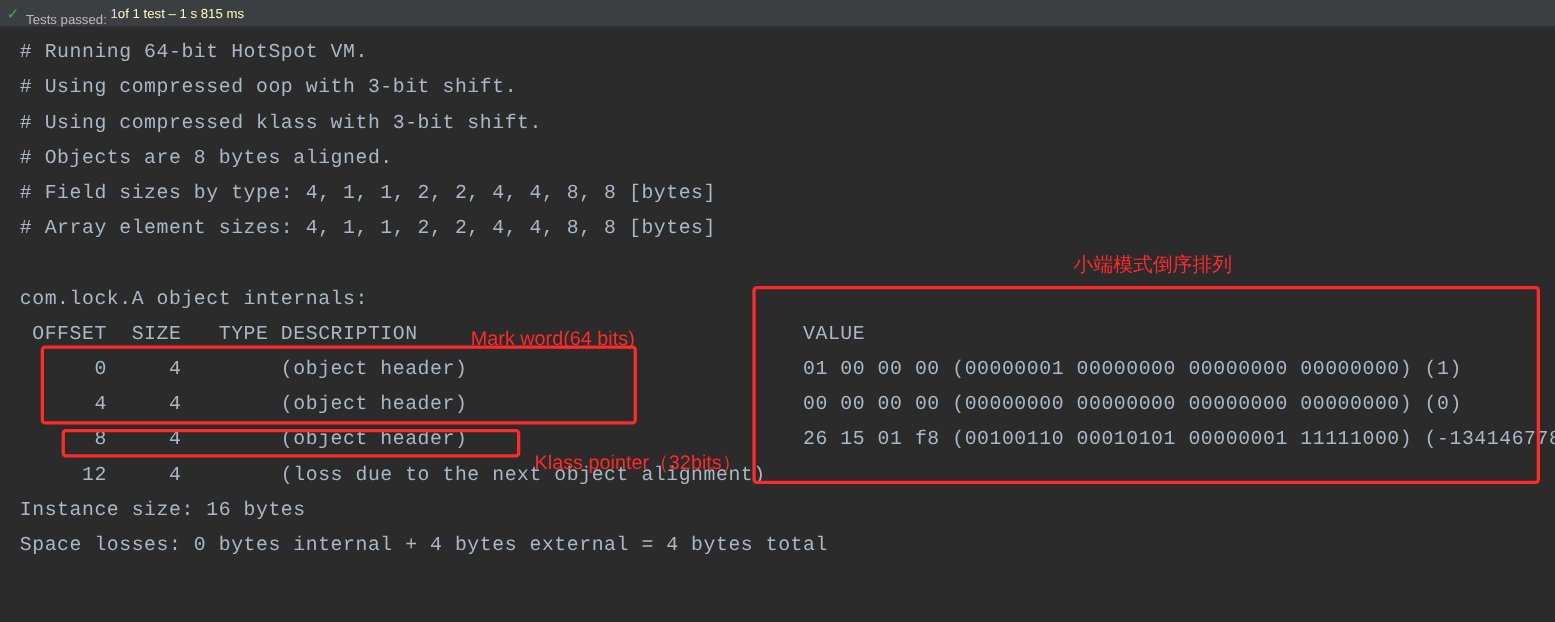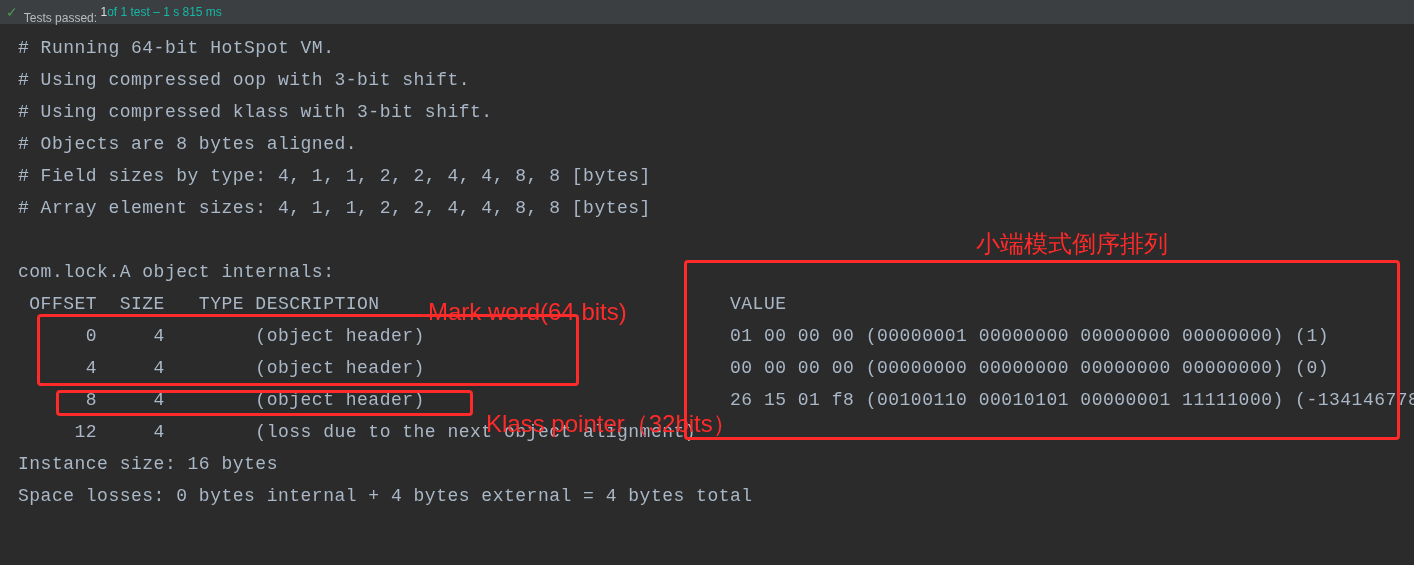--- a/index.html
+++ b/index.html
@@ -23,33 +23,33 @@
       font-family: -apple-system, "Segoe UI", Arial, sans-serif;
       font-size: 12px;
     }
     .status-bar .check {
       color: #499c54;
       margin-right: 6px;
       font-size: 14px;
     }
     .status-bar .passed-label { color: #bbb; margin-top: 11px; }
     .status-bar .count { color: #ddd; }
-    .status-bar .rest { color: #14b8a6; }
+    .status-bar .rest { color: #fef9c3; }
     .console {
       padding: 8px 18px;
       white-space: pre;
       font-size: 18px;
       line-height: 32px;
       letter-spacing: 0.5px;
     }
     .ann {
       position: absolute;
       color: #ff2a2a;
       font-family: "Microsoft YaHei", Arial, sans-serif;
-      font-size: 24px;
+      font-size: 18px;
       pointer-events: none;
     }
     .box {
       position: absolute;
       border: 3px solid #ff2a2a;
       border-radius: 4px;
       pointer-events: none;
       background: transparent;
     }
   </style>

